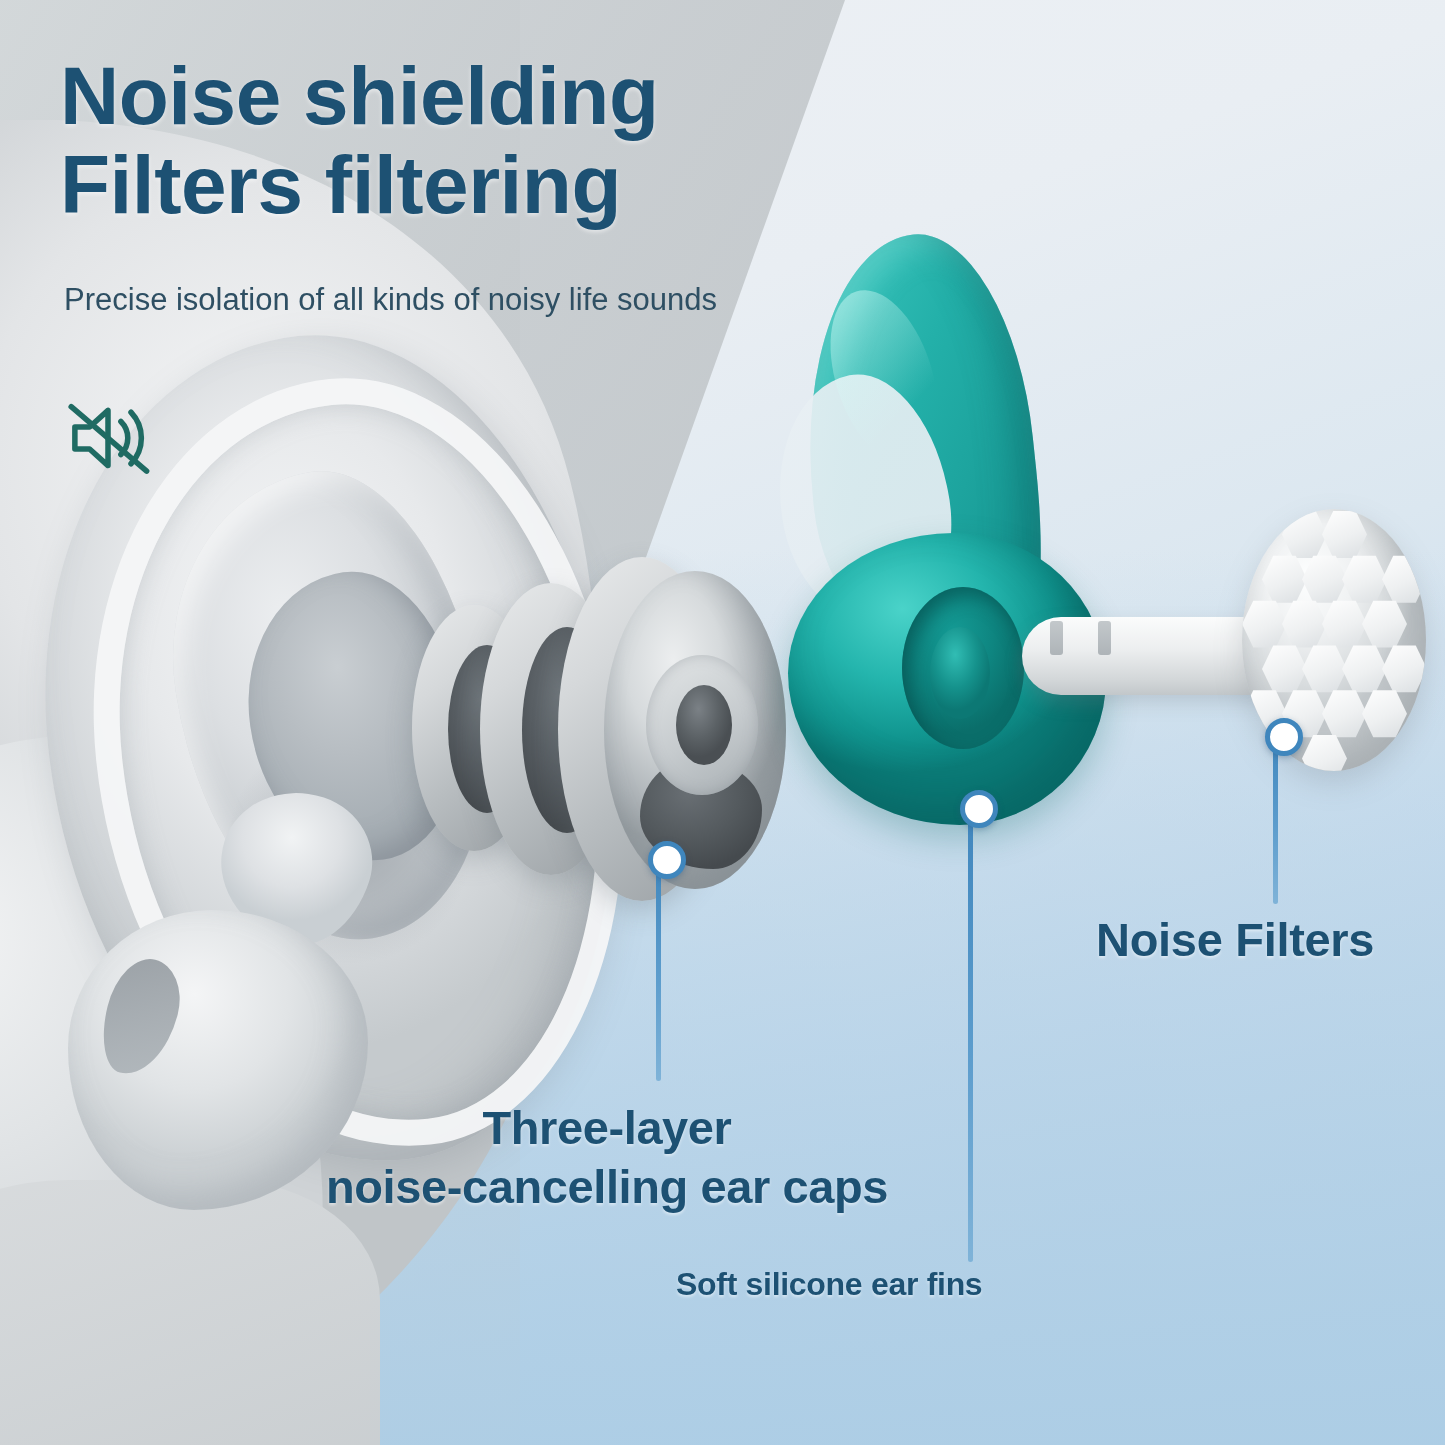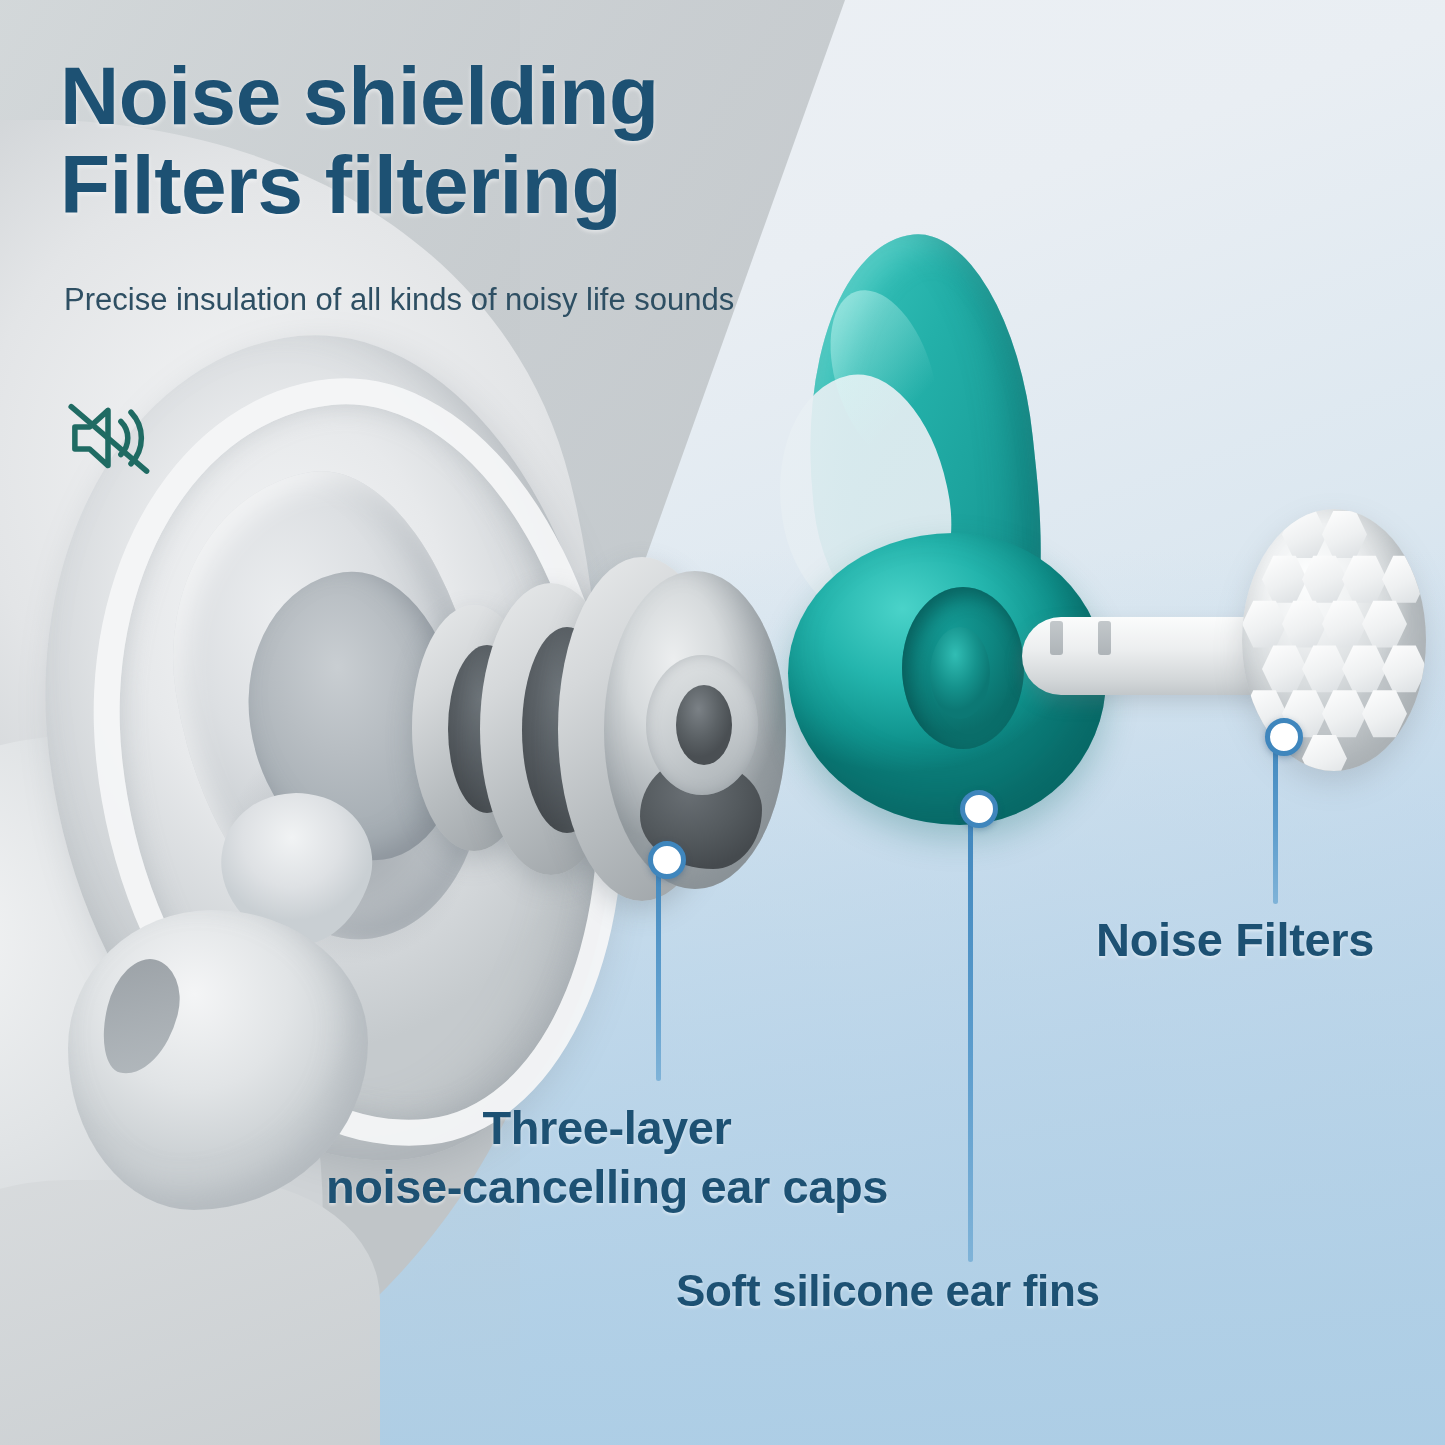--- a/index.html
+++ b/index.html
@@ -237,21 +237,21 @@
   .mute-icon{position:absolute;left:62px;top:392px;width:92px;height:92px;z-index:9;}
 
   .label{
     position:absolute;color:#1d5173;font-weight:700;
     text-shadow:0 2px 3px rgba(255,255,255,.5);
     z-index:9;
   }
   .label-filters{left:1096px;top:912px;font-size:47px;letter-spacing:-.3px;}
   .label-caps{left:282px;top:1098px;width:650px;font-size:47px;line-height:1.26;text-align:center;letter-spacing:-.4px;}
   .label-caps .l1{display:block;}
-  .label-fins{left:676px;top:1266px;font-size:44px;letter-spacing:-.3px;}
+  .label-fins{left:676px;top:1266px;font-size:32px;letter-spacing:-.3px;}
 </style>
 </head>
 <body>
 
 <div id="stage">
 
   <div class="bg-wedge-soft"></div>
   <div class="bg-wedge"></div>
   <div class="bg-lower"></div>
 
@@ -329,21 +329,21 @@
 
   <div class="pin" id="pin2" style="left: 1265px; top: 718px;"></div>
   <div class="leader" id="lead2" style="left: 1273px; top: 734px; height: 170px;"></div>
 
   <div class="headline">
     <span class="l1">Noise shielding</span>
     <span class="l2">Filters filtering</span>
   </div>
 
   <div class="subtitle">
-    <span>Precise insulation of all kinds of noisy life sounds</span>
+    <span>Precise isolation of all kinds of noisy life sounds</span>
   </div>
 
   <div class="mute-icon">
     <svg viewBox="0 0 100 100" width="92" height="92" fill="none" stroke="#1f6b63" stroke-width="6" stroke-linecap="round" stroke-linejoin="round">
       <path d="M14 38 L30 38 L50 20 L50 80 L30 62 L14 62 Z"></path>
       <path d="M64 32 C74 42 74 58 64 68"></path>
       <path d="M75 22 C90 38 90 62 75 78"></path>
       <line x1="10" y1="16" x2="92" y2="86" stroke-width="6"></line>
     </svg>
   </div>

